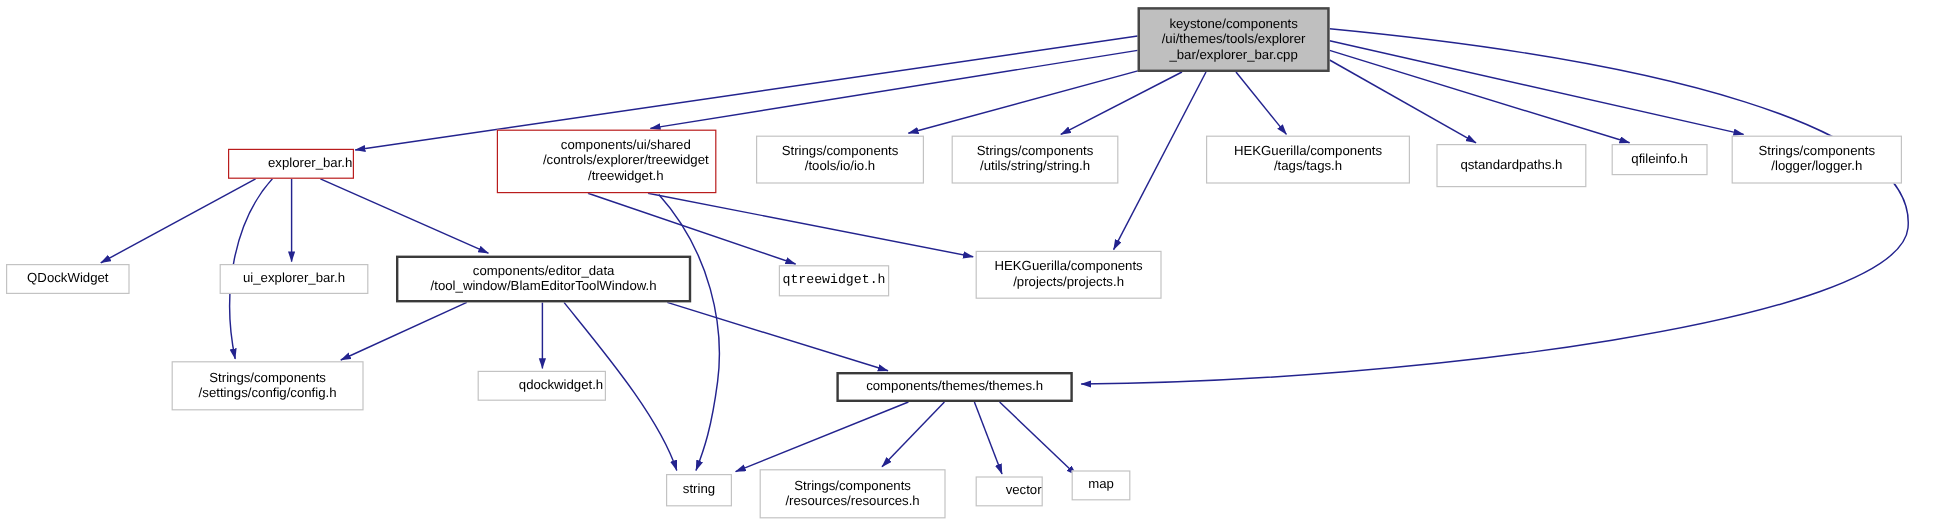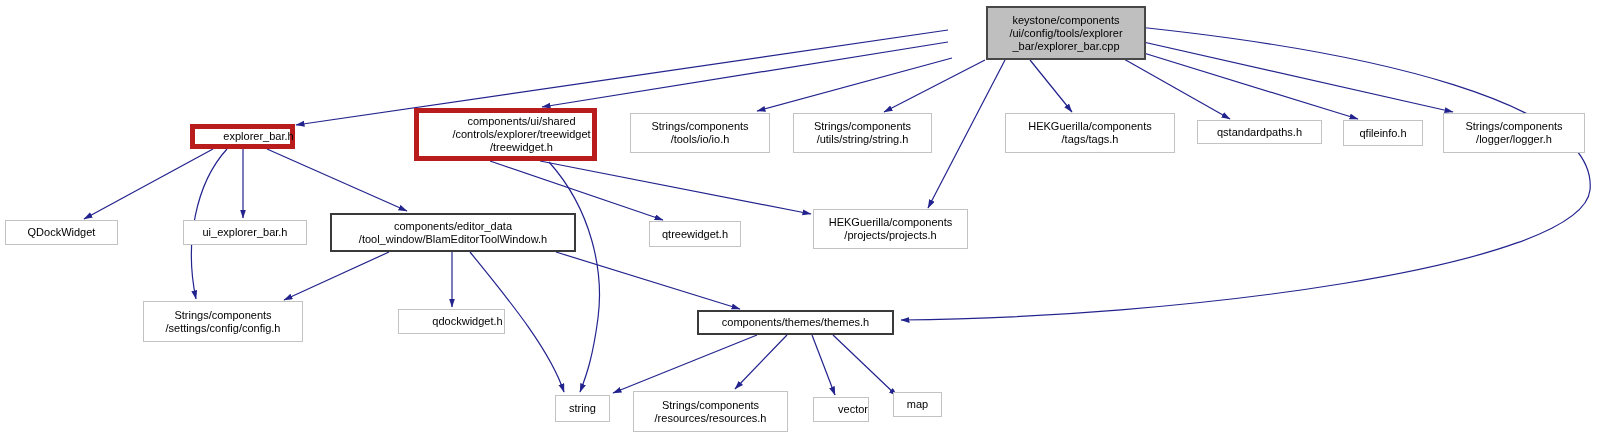--- a/index.html
+++ b/index.html
@@ -25,22 +25,22 @@
     justify-content: center;
     background: #ffffff;
     border: 1px solid #c3c3c3;
     color: #000000;
     font-size: 11px;
     line-height: 13px;
     white-space: nowrap;
     text-align: center;
     z-index: 2;
   }
-  .node.main { background: #bfbfbf; border: 2px solid #474747; margin-left: 38px; }
-  .node.doc  { border: 5px solid #b91c1c; padding-left: 32px; }
+  .node.main { background: #bfbfbf; border: 2px solid #474747; }
+  .node.doc  { border: 1px solid #b91c1c; padding-left: 32px; }
   .node.bold { border: 2px solid #3a3a3a; }
 </style>
 </head>
 <body>
 
 <div id="canvas">
   <svg id="edge-layer" viewBox="0 0 1614 439" xmlns="http://www.w3.org/2000/svg">
     <defs>
       <marker id="arrow" markerWidth="11" markerHeight="8" refX="8.5" refY="3" orient="auto" markerUnits="userSpaceOnUse">
         <path id="arrowhead-path" d="M0,0 L9,3 L0,6 Z" fill="#23238e"></path>
@@ -70,21 +70,21 @@
         <path d="M556,252 L740,309" fill="none" stroke="#23238e" stroke-width="1.2" marker-end="url(#arrow)"></path>
         <path d="M757,335 L613,393" fill="none" stroke="#23238e" stroke-width="1.2" marker-end="url(#arrow)"></path>
         <path d="M787,335 L735,389" fill="none" stroke="#23238e" stroke-width="1.2" marker-end="url(#arrow)"></path>
         <path d="M812,335 L835,395" fill="none" stroke="#23238e" stroke-width="1.2" marker-end="url(#arrow)"></path>
         <path d="M833,335 L897,396" fill="none" stroke="#23238e" stroke-width="1.2" marker-end="url(#arrow)"></path>
       </g>
   </svg>
   <div id="node-layer">
       <div class="node main" style="left: 948px; top: 6px; width: 160px; height: 54px;">
         <span>keystone/components</span>
-        <span>/ui/config/tools/explorer</span>
+        <span>/ui/themes/tools/explorer</span>
         <span>_bar/explorer_bar.cpp</span>
       </div>
       <div class="node doc" style="left: 190px; top: 124px; width: 105px; height: 25px;">
         <span>explorer_bar.h</span>
       </div>
       <div class="node doc" style="left: 414px; top: 108px; width: 183px; height: 53px;">
         <span>components/ui/shared</span>
         <span>/controls/explorer/treewidget</span>
         <span>/treewidget.h</span>
       </div>
@@ -93,41 +93,41 @@
         <span>/tools/io/io.h</span>
       </div>
       <div class="node plain" style="left: 793px; top: 113px; width: 139px; height: 40px;">
         <span>Strings/components</span>
         <span>/utils/string/string.h</span>
       </div>
       <div class="node plain" style="left: 1005px; top: 113px; width: 170px; height: 40px;">
         <span>HEKGuerilla/components</span>
         <span>/tags/tags.h</span>
       </div>
-      <div class="node plain" style="left: 1197px; top: 120px; width: 125px; height: 24px;">
+      <div class="node plain" style="left: 1197px; top: 120px; width: 125px; height: 36px;">
         <span>qstandardpaths.h</span>
       </div>
       <div class="node plain" style="left: 1343px; top: 120px; width: 80px; height: 26px;">
         <span>qfileinfo.h</span>
       </div>
       <div class="node plain" style="left: 1443px; top: 113px; width: 142px; height: 40px;">
         <span>Strings/components</span>
         <span>/logger/logger.h</span>
       </div>
-      <div class="node plain" style="left: 5px; top: 220px; width: 113px; height: 25px;">
+      <div class="node plain" style="left: 5px; top: 220px; width: 103px; height: 25px;">
         <span>QDockWidget</span>
       </div>
       <div class="node plain" style="left: 183px; top: 220px; width: 124px; height: 25px;">
         <span>ui_explorer_bar.h</span>
       </div>
       <div class="node bold" style="left: 330px; top: 213px; width: 246px; height: 39px;">
         <span>components/editor_data</span>
         <span>/tool_window/BlamEditorToolWindow.h</span>
       </div>
-      <div class="node plain" style="left: 649px; top: 221px; width: 92px; height: 26px;">
+      <div class="node plain" style="left: 649px; top: 221px; width: 92px; height: 26px; font-family: Liberation Mono, monospace;">
         <span>qtreewidget.h</span>
       </div>
       <div class="node plain" style="left: 813px; top: 209px; width: 155px; height: 40px;">
         <span>HEKGuerilla/components</span>
         <span>/projects/projects.h</span>
       </div>
       <div class="node plain" style="left: 143px; top: 301px; width: 160px; height: 41px;">
         <span>Strings/components</span>
         <span>/settings/config/config.h</span>
       </div>

